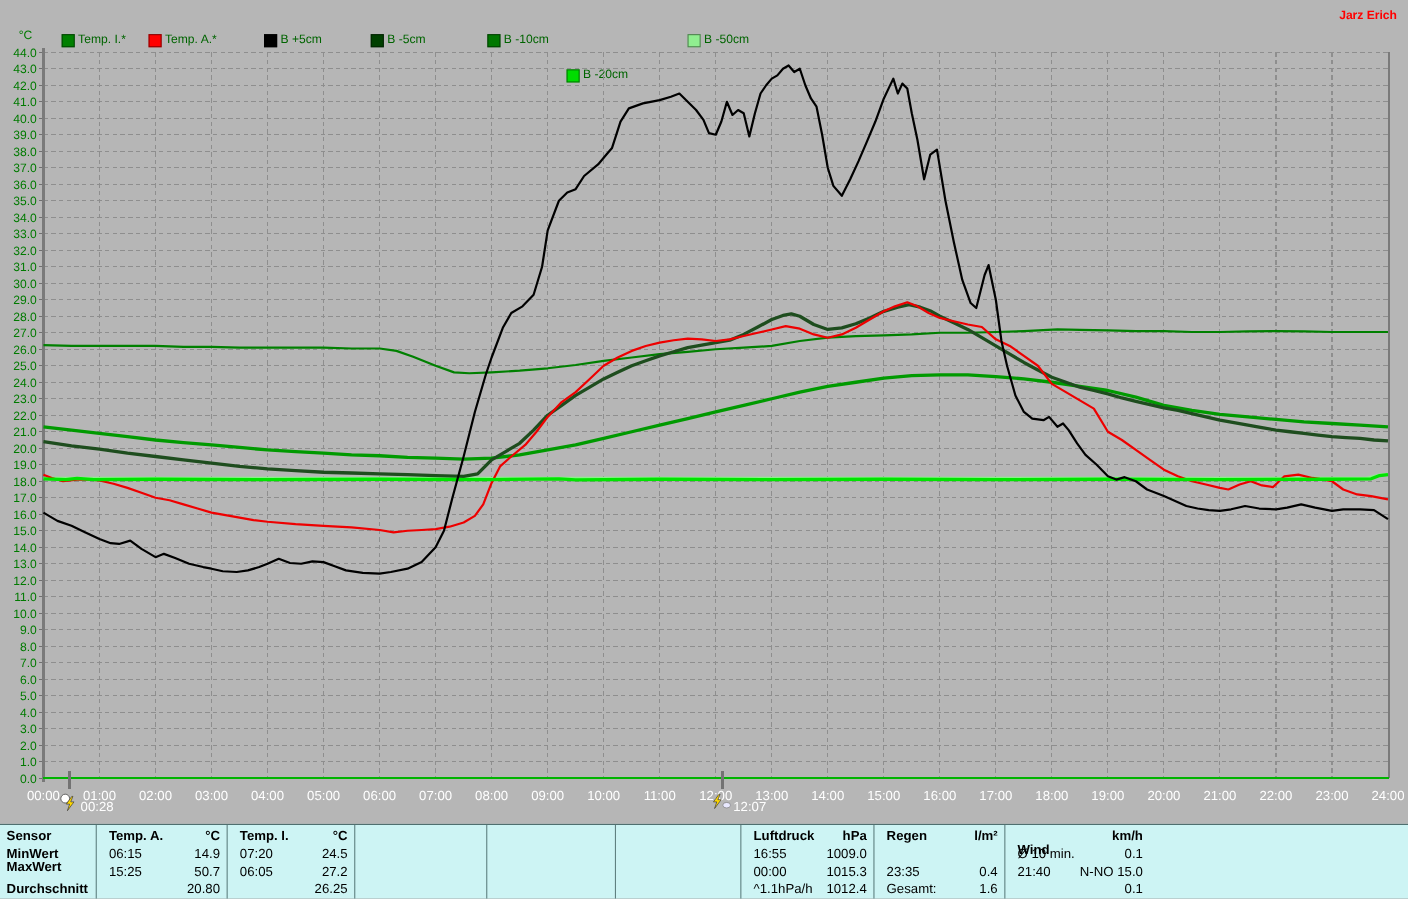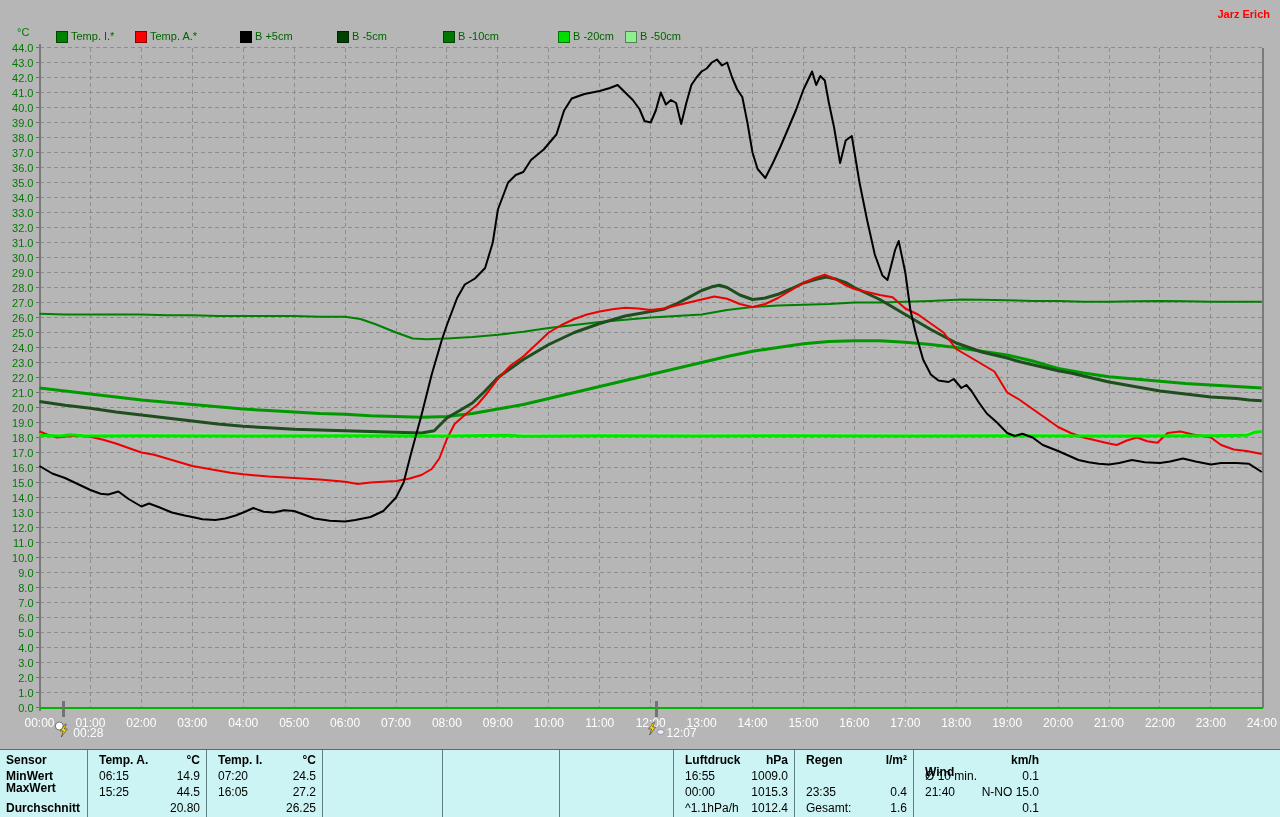--- a/index.html
+++ b/index.html
@@ -59,21 +59,21 @@
         <span class="leg-lbl">B +5cm</span>
       </div>
       <div class="leg-item" style="left: 337px; width: 86px;">
         <span class="leg-sq" style="background: rgb(0, 64, 0);"></span>
         <span class="leg-lbl">B -5cm</span>
       </div>
       <div class="leg-item" style="left: 443px; width: 86px;">
         <span class="leg-sq" style="background: rgb(0, 120, 0);"></span>
         <span class="leg-lbl">B -10cm</span>
       </div>
-      <div class="leg-item" style="left: 558px; width: 86px;">
+      <div class="leg-item" style="left: 515px; width: 86px; margin-top: 32px;">
         <span class="leg-sq" style="background: rgb(0, 221, 0);"></span>
         <span class="leg-lbl">B -20cm</span>
       </div>
       <div class="leg-item" style="left: 625px; width: 86px;">
         <span class="leg-sq" style="background: rgb(144, 238, 144);"></span>
         <span class="leg-lbl">B -50cm</span>
       </div>
     </div>
   <svg id="chart" width="1280" height="748">
       <g shape-rendering="crispEdges">
@@ -293,28 +293,28 @@
       <div class="tcell tbold" style="left: 6px; width: 79px; top: 3px;">Sensor</div>
       <div class="tcell tbold" style="left: 6px; width: 79px; top: 19px;">MinWert</div>
       <div class="tcell tbold" style="left: 6px; width: 79px; top: 31px;">MaxWert</div>
       <div class="tcell tbold" style="left: 6px; width: 79px; top: 51px;">Durchschnitt</div>
       <div class="tdiv" style="left: 87px;"></div>
       <div class="tcell tbold" style="left: 99px; width: 101px; top: 3px;">Temp. A.</div>
       <div class="tcell tbold tright" style="left: 93px; width: 107px; top: 3px;">°C</div>
       <div class="tcell " style="left: 99px; width: 101px; top: 19px;">06:15</div>
       <div class="tcell tright" style="left: 93px; width: 107px; top: 19px;">14.9</div>
       <div class="tcell " style="left: 99px; width: 101px; top: 35px;">15:25</div>
-      <div class="tcell tright" style="left: 93px; width: 107px; top: 35px;">44.5</div>
+      <div class="tcell tright" style="left: 93px; width: 107px; top: 35px;">50.7</div>
       <div class="tcell tright" style="left: 93px; width: 107px; top: 51px;">20.80</div>
       <div class="tdiv" style="left: 206px;"></div>
       <div class="tcell tbold" style="left: 218px; width: 98px; top: 3px;">Temp. I.</div>
       <div class="tcell tbold tright" style="left: 212px; width: 104px; top: 3px;">°C</div>
       <div class="tcell " style="left: 218px; width: 98px; top: 19px;">07:20</div>
       <div class="tcell tright" style="left: 212px; width: 104px; top: 19px;">24.5</div>
-      <div class="tcell " style="left: 218px; width: 98px; top: 35px;">16:05</div>
+      <div class="tcell " style="left: 218px; width: 98px; top: 35px;">06:05</div>
       <div class="tcell tright" style="left: 212px; width: 104px; top: 35px;">27.2</div>
       <div class="tcell tright" style="left: 212px; width: 104px; top: 51px;">26.25</div>
       <div class="tdiv" style="left: 322px;"></div>
       <div class="tdiv" style="left: 442px;"></div>
       <div class="tdiv" style="left: 559px;"></div>
       <div class="tdiv" style="left: 673px;"></div>
       <div class="tcell tbold" style="left: 685px; width: 103px; top: 3px;">Luftdruck</div>
       <div class="tcell tbold tright" style="left: 679px; width: 109px; top: 3px;">hPa</div>
       <div class="tcell " style="left: 685px; width: 103px; top: 19px;">16:55</div>
       <div class="tcell tright" style="left: 679px; width: 109px; top: 19px;">1009.0</div>

